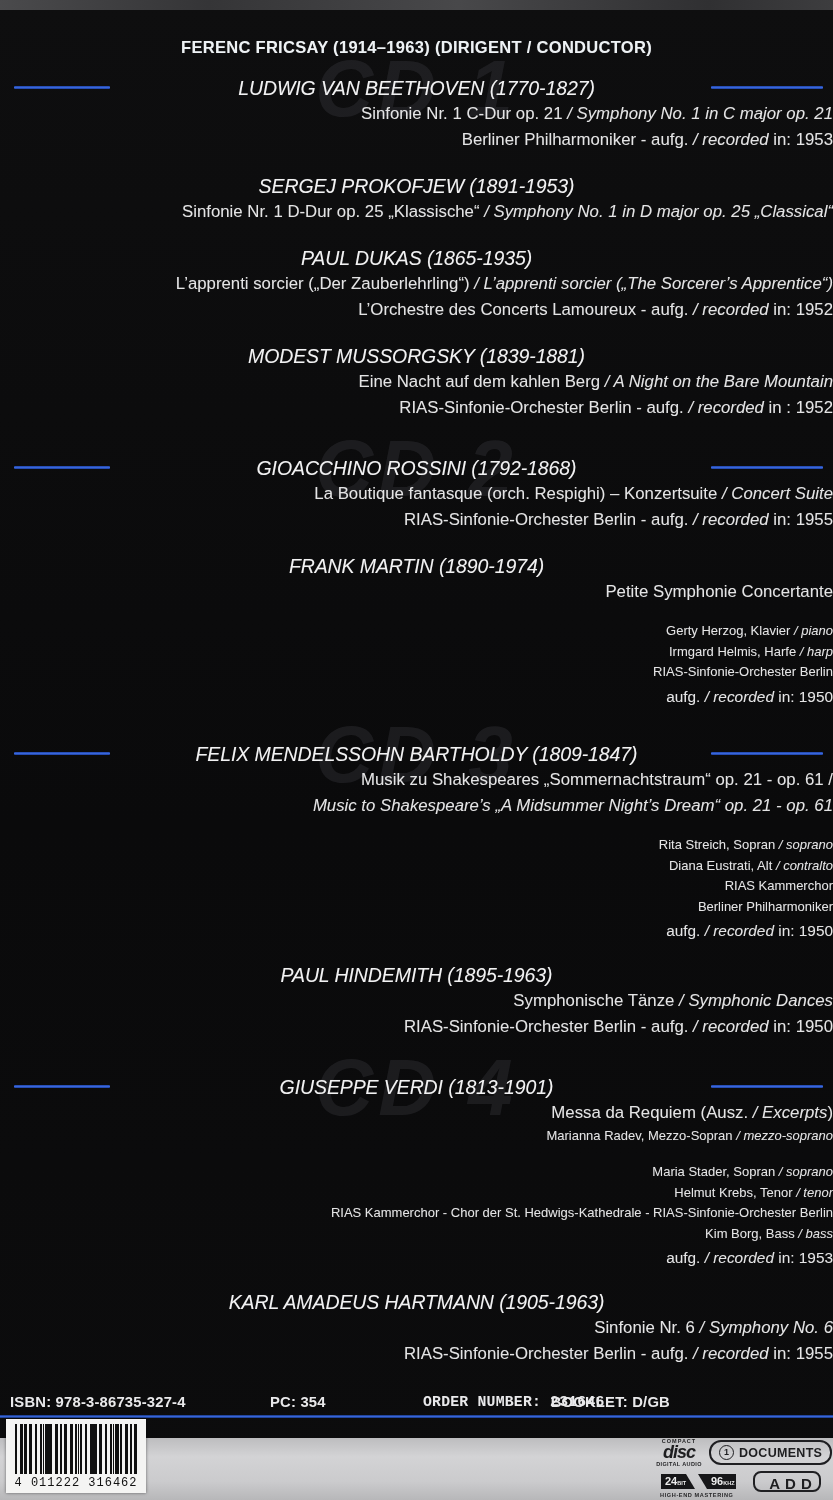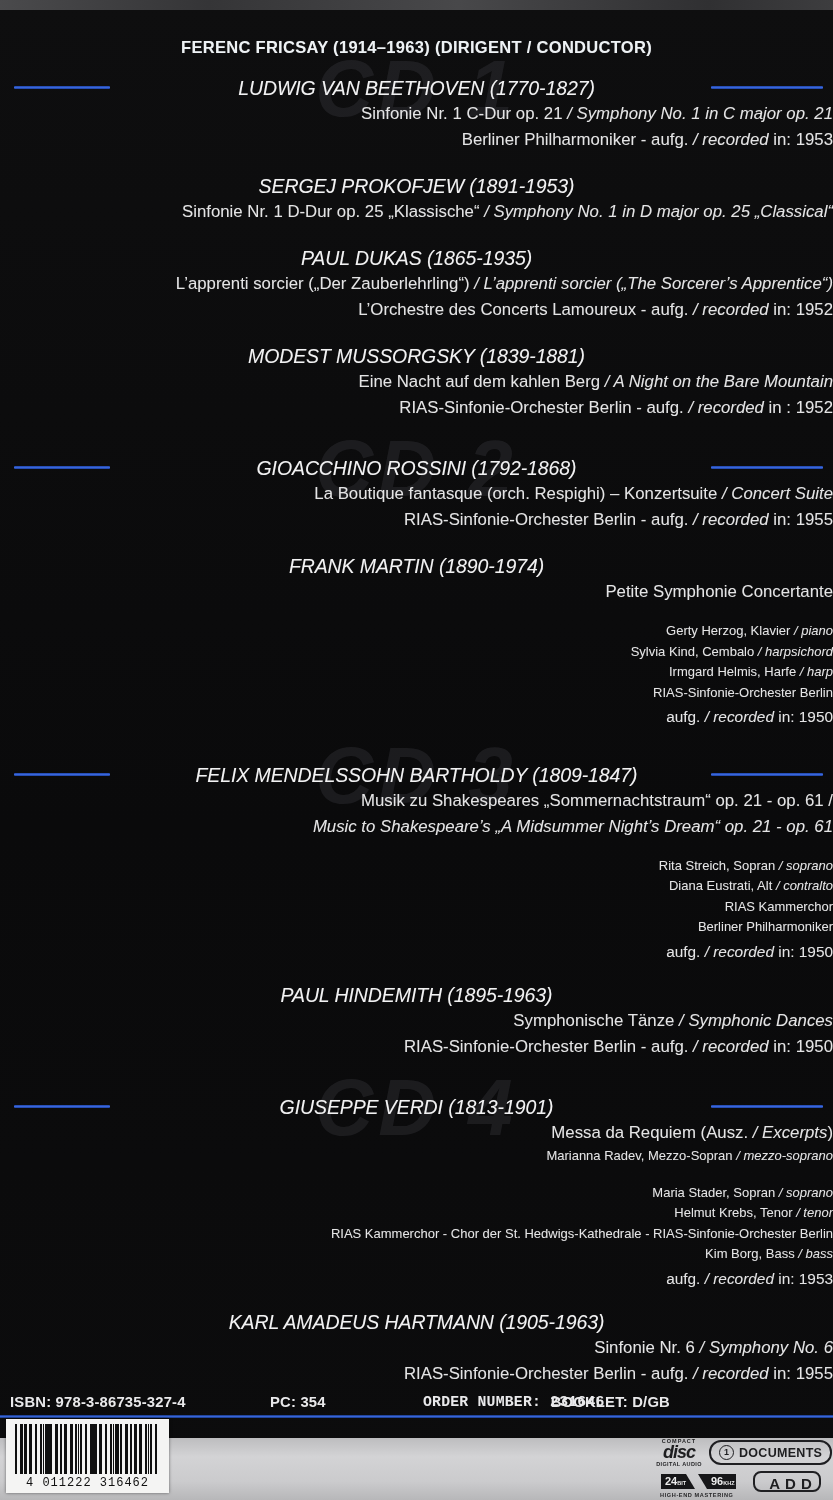--- a/index.html
+++ b/index.html
@@ -38,21 +38,21 @@
 
   .info-bar{position:absolute;left:0;top:1391px;width:673px;height:24px;}
   .info-bar span{position:absolute;top:3px;font-size:14.8px;font-weight:bold;
     color:#e9e9eb;letter-spacing:.2px;white-space:nowrap;}
   .ib-isbn{left:10px;} .ib-pc{left:270px;} .ib-order{left:423px;font-family:Liberation Mono, monospace;} .ib-booklet{right:3px;}
   .blue-rule{position:absolute;left:0;top:1415px;width:833px;height:3px;
     background:linear-gradient(180deg,#17357e,#3765d8 50%,#17357e);}
   .silver{position:absolute;left:0;top:1438px;width:833px;height:62px;
     background:linear-gradient(180deg,#bdbdbf,#d3d3d5 30%,#cbcbcd 70%,#b7b7b9);}
   .barcode-box{position:absolute;left:6px;top:1419px;width:140px;height:74px;
-    background:#f4f4f3;box-shadow:0 0 3px rgba(0,0,0,.5);padding-left:23px;}
+    background:#f4f4f3;box-shadow:0 0 3px rgba(0,0,0,.5);}
   .bars{position:absolute;left:9px;right:9px;top:5px;height:50px;background:
     repeating-linear-gradient(90deg,#101010 0 2px,rgba(0,0,0,0) 2px 5px),
     repeating-linear-gradient(90deg,#101010 0 1px,rgba(0,0,0,0) 1px 7px),
     repeating-linear-gradient(90deg,rgba(0,0,0,0) 0 9px,#101010 9px 12px,rgba(0,0,0,0) 12px 23px);}
   .digits{position:absolute;left:0;right:0;bottom:3px;text-align:center;
     font-family:"Liberation Mono","DejaVu Sans Mono",monospace;
     font-size:12px;letter-spacing:1px;color:#111;}
 
   .logos{position:absolute;left:653px;top:1437px;width:178px;height:62px;color:#1e1e20;}
   .cdlogo{position:absolute;left:2px;top:1px;width:48px;text-align:center;}
@@ -129,21 +129,20 @@
           </div>
           <div class="line work"><span>La Boutique fantasque (orch. Respighi) – Konzertsuite </span><span class="it">/ Concert Suite</span></div>
           <div class="line work"><span>RIAS-Sinfonie-Orchester Berlin - aufg. </span><span class="it">/ recorded</span><span> in: 1955</span></div>
         </div>
         <div class="entry">
           <div class="heading-row">
             <h2 class="composer">FRANK MARTIN (1890-1974)</h2>
           </div>
           <div class="line work"><span>Petite Symphonie Concertante</span></div>
           <div class="line perf gap"><span>Gerty Herzog, Klavier </span><span class="it">/ piano</span></div>
-          <div class="line perf"><span>Sylvia Kind, Cembalo </span><span class="it">/ harpsichord</span></div>
           <div class="line perf"><span>Irmgard Helmis, Harfe </span><span class="it">/ harp</span></div>
           <div class="line perf"><span>RIAS-Sinfonie-Orchester Berlin</span></div>
           <div class="line rec"><span>aufg. </span><span class="it">/ recorded</span><span> in: 1950</span></div>
         </div>
       </div>
       <div class="section">
         <div class="watermark">CD 3</div>
         <div class="entry">
           <div class="heading-row">
             <span class="rule rule-l"></span>

